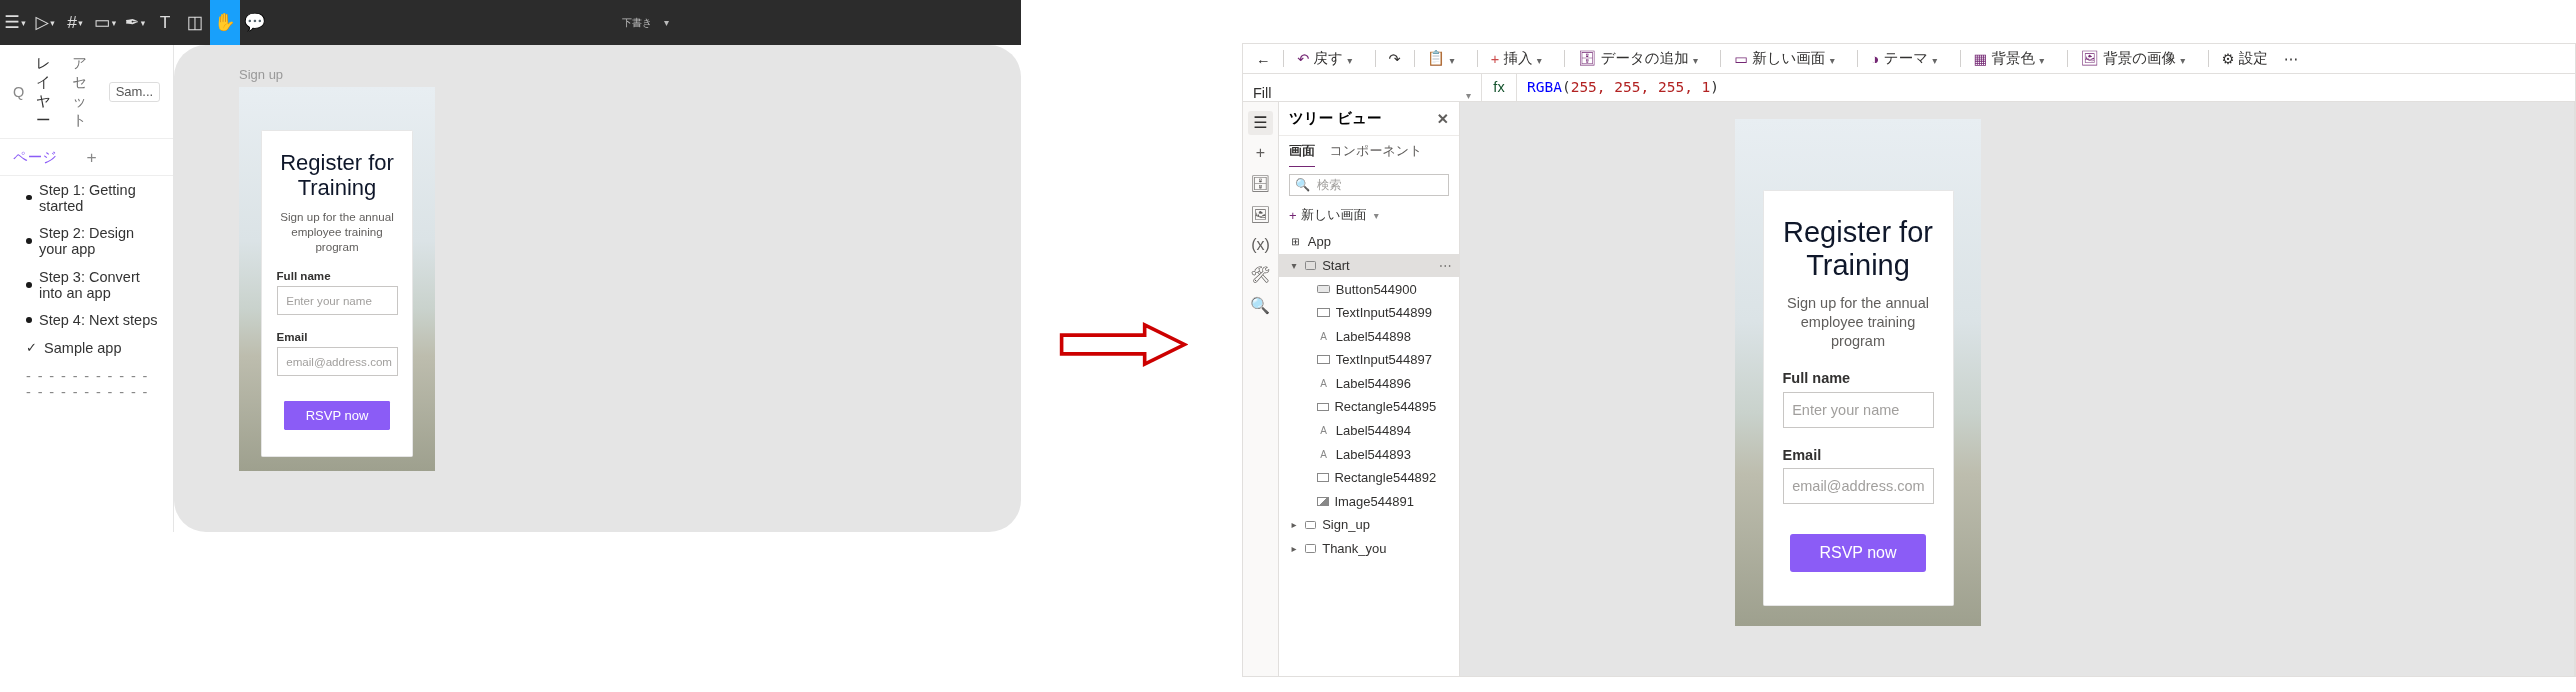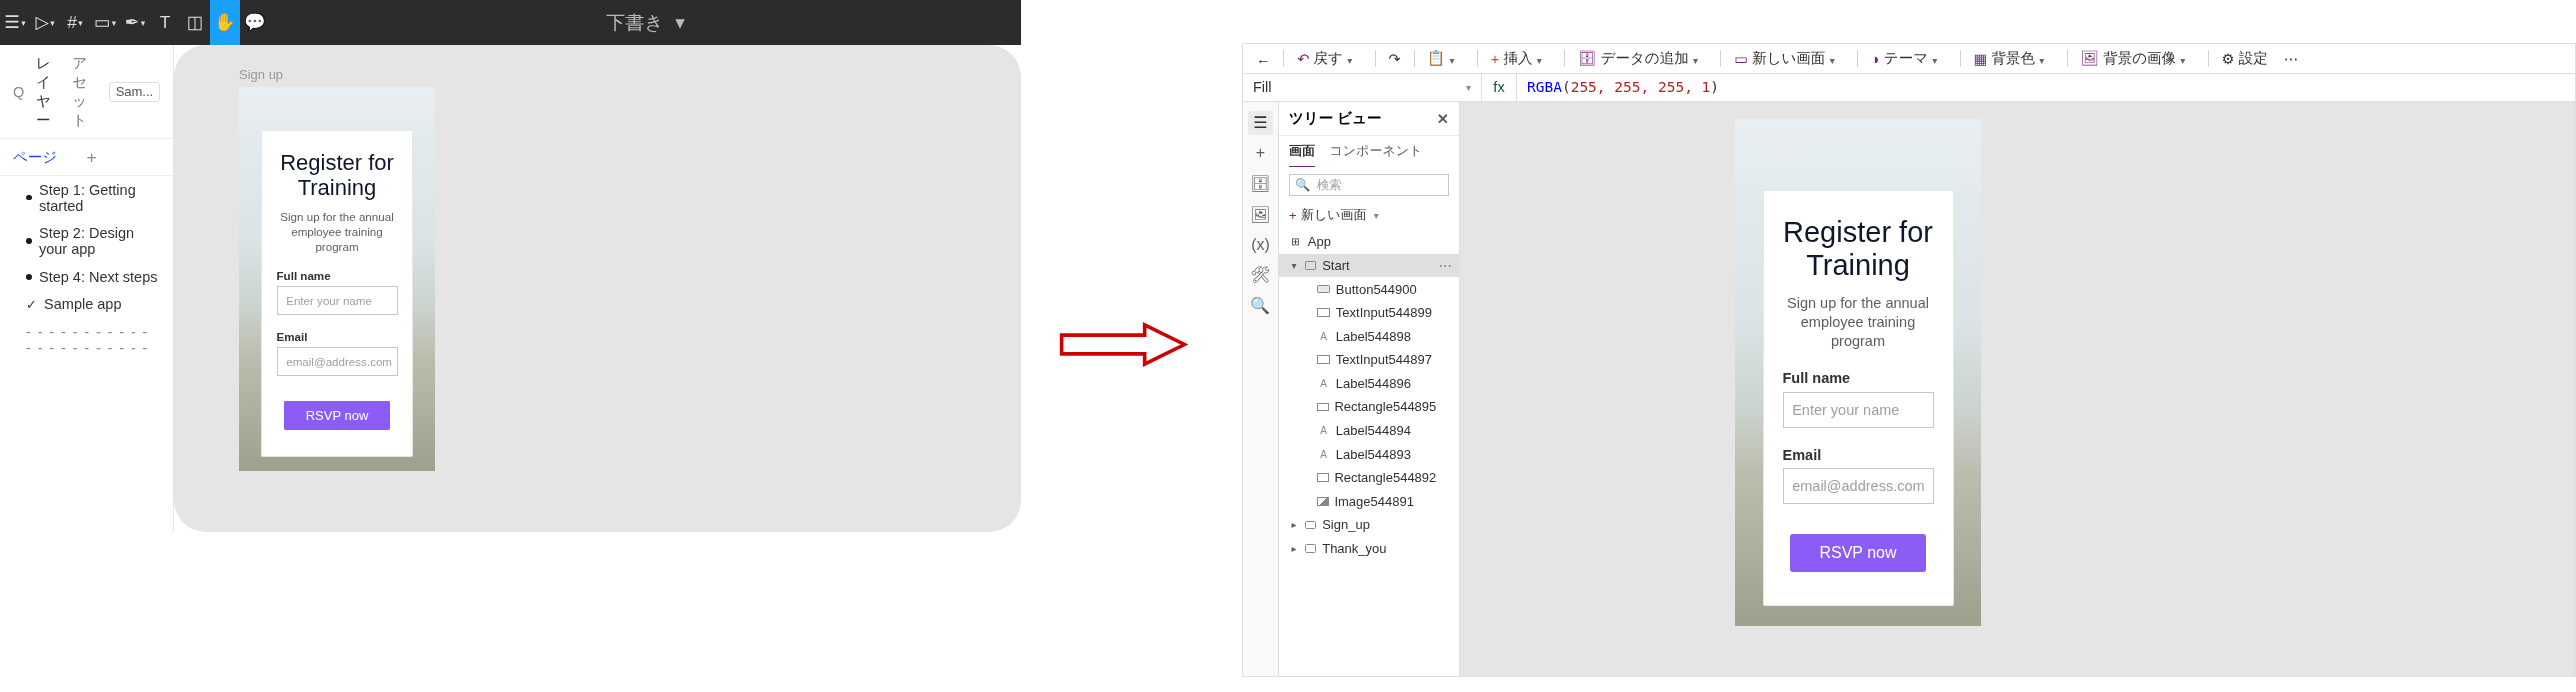--- a/index.html
+++ b/index.html
@@ -29,35 +29,35 @@
       color: #fff;
     }
     .figma-toolbar .tb-group { display: flex; align-items: center; height: 100%; }
     .figma-toolbar .tb-btn {
       width: 30px; height: 45px;
       display: flex; align-items: center; justify-content: center;
       color: #ddd; font-size: 17.4px;
     }
     .figma-toolbar .tb-btn.active { background:#18a0fb; color:#fff; }
     .figma-toolbar .title-wrap { flex:1; display:flex; align-items:center; justify-content:center; gap:11.6px; }
-    .figma-toolbar .title-wrap .small { color:#bbb; font-size:19px; }
+    .figma-toolbar .title-wrap .small { color:#bbb; font-size:10px; }
     .figma-toolbar .title-wrap .main { color:#fff; font-size:14.5px; }
 
     .figma-left {
       position:absolute; left:0; top:45px; width:174px; bottom:0;
       background:#fff; border-right:0.7px solid #e5e5e5;
       font-size:14.5px;
     }
     .figma-left .tabs { display:flex; align-items:center; gap:11.6px; padding:8.7px 13px; border-bottom:0.7px solid #eee; }
     .figma-left .tabs .q { color:#888; }
     .figma-left .tabs .tab { color:#333; }
     .figma-left .tabs .tab.dim { color:#737373; }
     .figma-left .tabs .select { margin-left:auto; font-size:13px; color:#555; border:0.7px solid #ddd; padding:1.4px 5.8px; border-radius:2.9px; }
     .figma-left .pages-hdr { display:flex; align-items:center; padding:7.2px 13px; border-bottom:0.7px solid #eee; }
-    .figma-left .pages-hdr span { color:#1d4ed8; flex:1; }
+    .figma-left .pages-hdr span { color:#8b5cf6; flex:1; }
     .figma-left .pages-hdr .plus { color:#888; font-size:17.4px; }
     .figma-left .page-item { padding:5.8px 13px 5.8px 26px; display:flex; align-items:center; gap:7.2px; color:#333; }
     .figma-left .page-item .dot { width:5.8px; height:5.8px; border-radius:50%; background:#1a1a1a; flex-shrink:0; }
     .figma-left .page-item .check { color:#333; font-size:13px; }
     .figma-left .dashes { padding:5.8px 13px 5.8px 26px; color:#888; letter-spacing:1.4px; }
 
     .figma-canvas {
       position:absolute; left:174px; top:45px; right:0; bottom:0;
       background:#e5e5e5;
       border-radius:32px;
@@ -117,21 +117,21 @@
     .pa-ribbon .sep { width:0.7px; height:17.4px; background:#d2d0ce; margin:0 2.9px; }
     .pa-ribbon .ico { width:14.5px; height:14.5px; display:inline-block; }
     .pa-ribbon .ico.chev::before { content:"▾"; font-size:10px; color:#666; }
     .pa-ribbon .purple { color:#742774; }
 
     .pa-formula {
       height:27.5px; background:#fff; display:flex; align-items:center;
       border-bottom:0.7px solid #e1dfdd; font-size:14.5px;
     }
     .pa-formula .prop {
-      width:239px; height:100%; display:flex; align-items:center; padding:0 10px;
+      width:239px; height:100%; display:flex; align-items:flex-end; padding:0 10px;
       border-right:0.7px solid #e1dfdd; color:#323130;
     }
     .pa-formula .prop .chev { margin-left:auto; color:#888; font-size:10px; }
     .pa-formula .fx { width:35px; text-align:center; color:#14532d; border-right:0.7px solid #e1dfdd; height:100%; display:flex; align-items:center; justify-content:center; }
     .pa-formula .val { padding:0 10px; font-family:Consolas,monospace; }
     .pa-formula .val .fn { color:#0000ff; }
     .pa-formula .val .num { color:#b22222; }
     .pa-formula .val .pn { color:#333; }
 
     .pa-body { position:absolute; left:0; top:58px; right:0; bottom:0; display:flex; }
@@ -221,20 +221,24 @@
     <div class="page-item">
         <span class="dot"></span>
         <span>Step 1: Getting started</span>
       </div>
     <div class="page-item">
         <span class="dot"></span>
         <span>Step 2: Design your app</span>
       </div>
     <div class="page-item">
         <span class="dot"></span>
+        <span>Step 3: Convert into an app</span>
+      </div>
+    <div class="page-item">
+        <span class="dot"></span>
         <span>Step 4: Next steps</span>
       </div>
     <div class="page-item">
         <span class="check">✓</span>
         <span>Sample app</span>
       </div>
     <div class="dashes">- - - - - - - - - - - - - - - - - - - - - -</div>
   </div>
 
   <div class="figma-canvas">

